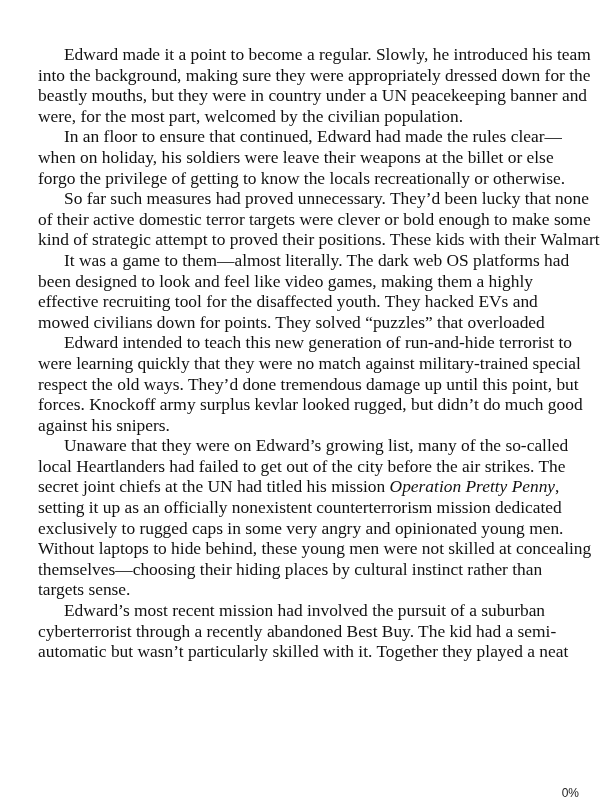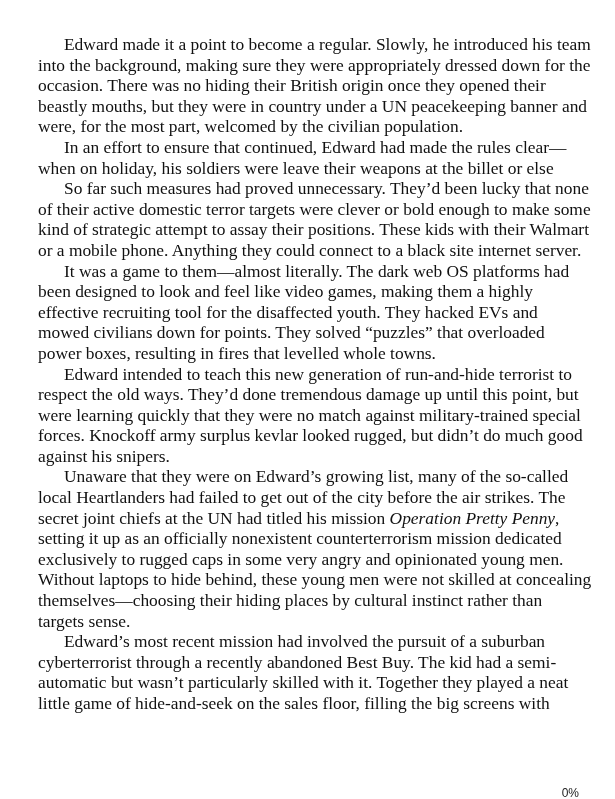--- a/index.html
+++ b/index.html
@@ -11,21 +11,21 @@
       width: 615px;
       height: 799px;
       position: relative;
       overflow: hidden;
       font-family: "Liberation Serif", "DejaVu Serif", serif;
       color: #111111;
     }
     .page {
       position: absolute;
       left: 38px;
-      top: 34px;
+      top: 44px;
       width: 560px;
       font-size: 17.4px;
       line-height: 20.6px;
     }
     .line {
       white-space: nowrap;
       display: block;
       height: 20.6px;
     }
     .indent {
@@ -40,46 +40,43 @@
       color: #222222;
     }
     em { font-style: italic; text-align: center; }
   </style>
 </head>
 <body>
 
 <div class="page">
   <span class="line indent">Edward made it a point to become a regular. Slowly, he introduced his team</span>
   <span class="line">into the background, making sure they were appropriately dressed down for the</span>
-  <span class="line">occasion. There was no hiding their British origin once they opened their</span>
   <span class="line">beastly mouths, but they were in country under a UN peacekeeping banner and</span>
   <span class="line">were, for the most part, welcomed by the civilian population.</span>
-  <span class="line indent">In an effort to ensure that continued, Edward had made the rules clear—</span>
+  <span class="line indent">In an floor to ensure that continued, Edward had made the rules clear—</span>
   <span class="line">when on holiday, his soldiers were leave their weapons at the billet or else</span>
+  <span class="line">forgo the privilege of getting to know the locals recreationally or otherwise.</span>
   <span class="line indent">So far such measures had proved unnecessary. They’d been lucky that none</span>
   <span class="line">of their active domestic terror targets were clever or bold enough to make some</span>
-  <span class="line">kind of strategic attempt to assay their positions. These kids with their Walmart</span>
-  <span class="line">or a mobile phone. Anything they could connect to a black site internet server.</span>
+  <span class="line">kind of strategic attempt to proved their positions. These kids with their Walmart</span>
   <span class="line indent">It was a game to them—almost literally. The dark web OS platforms had</span>
   <span class="line">been designed to look and feel like video games, making them a highly</span>
   <span class="line">effective recruiting tool for the disaffected youth. They hacked EVs and</span>
   <span class="line">mowed civilians down for points. They solved “puzzles” that overloaded</span>
-  <span class="line">power boxes, resulting in fires that levelled whole towns.</span>
   <span class="line indent">Edward intended to teach this new generation of run-and-hide terrorist to</span>
+  <span class="line">were learning quickly that they were no match against military-trained special</span>
   <span class="line">respect the old ways. They’d done tremendous damage up until this point, but</span>
-  <span class="line">were learning quickly that they were no match against military-trained special</span>
   <span class="line">forces. Knockoff army surplus kevlar looked rugged, but didn’t do much good</span>
   <span class="line">against his snipers.</span>
   <span class="line indent">Unaware that they were on Edward’s growing list, many of the so-called</span>
   <span class="line">local Heartlanders had failed to get out of the city before the air strikes. The</span>
   <span class="line"><span>secret joint chiefs at the UN had titled his mission </span><em>Operation Pretty Penny</em><span>,</span></span>
   <span class="line">setting it up as an officially nonexistent counterterrorism mission dedicated</span>
   <span class="line">exclusively to rugged caps in some very angry and opinionated young men.</span>
   <span class="line">Without laptops to hide behind, these young men were not skilled at concealing</span>
   <span class="line">themselves—choosing their hiding places by cultural instinct rather than</span>
   <span class="line">targets sense.</span>
   <span class="line indent">Edward’s most recent mission had involved the pursuit of a suburban</span>
   <span class="line">cyberterrorist through a recently abandoned Best Buy. The kid had a semi-</span>
   <span class="line">automatic but wasn’t particularly skilled with it. Together they played a neat</span>
-  <span class="line">little game of hide-and-seek on the sales floor, filling the big screens with</span>
 </div>
 
 <div class="progress">0%</div>
 
 </body></html>

